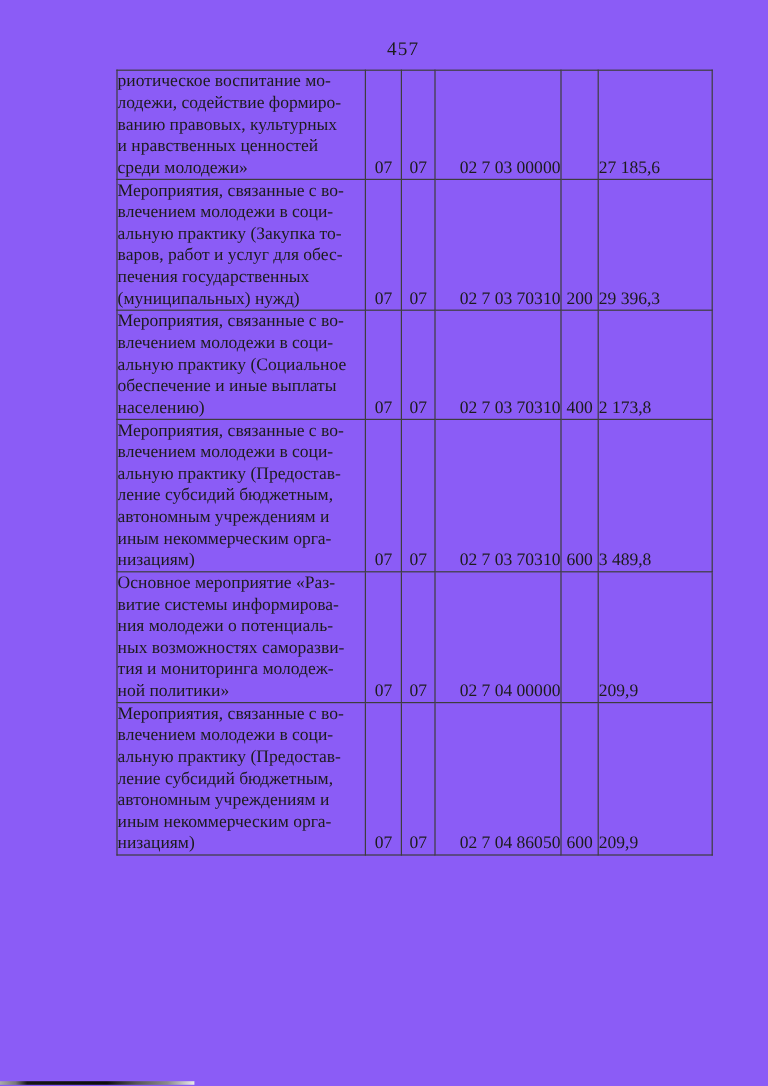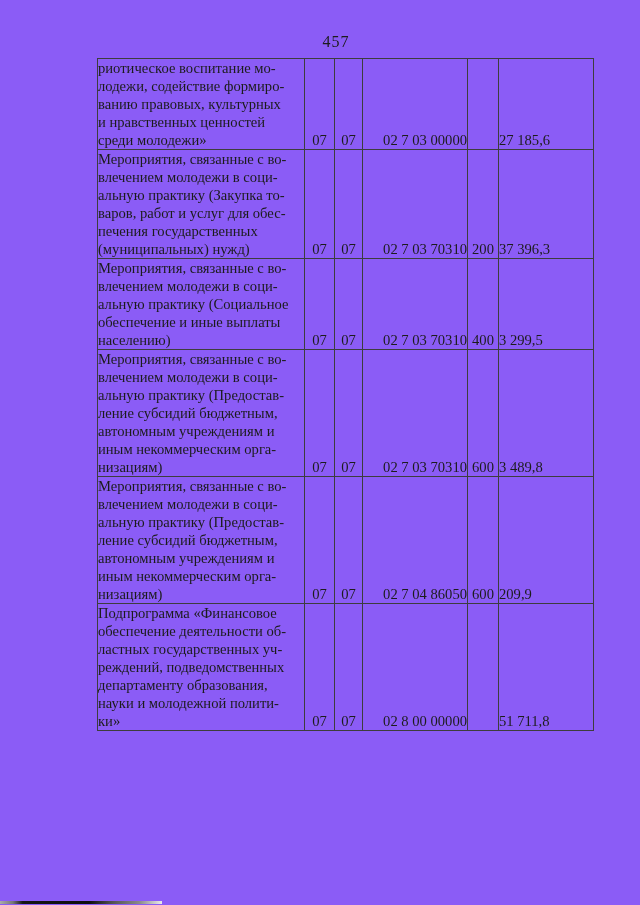--- a/index.html
+++ b/index.html
@@ -85,74 +85,73 @@
         <td class="c-name">Мероприятия, связанные с во-
 влечением молодежи в соци-
 альную практику (Закупка то-
 варов, работ и услуг для обес-
 печения государственных
 (муниципальных) нужд)</td>
         <td class="c-rz">07</td>
         <td class="c-pr">07</td>
         <td class="c-code">02 7 03 70310</td>
         <td class="c-vr">200</td>
-        <td class="c-sum">37 396,3</td>
+        <td class="c-sum">29 396,3</td>
       </tr>
       <tr class="r-3">
         <td class="c-name">Мероприятия, связанные с во-
 влечением молодежи в соци-
 альную практику (Социальное
 обеспечение и иные выплаты
 населению)</td>
         <td class="c-rz">07</td>
         <td class="c-pr">07</td>
         <td class="c-code">02 7 03 70310</td>
         <td class="c-vr">400</td>
-        <td class="c-sum">3 299,5</td>
+        <td class="c-sum">2 173,8</td>
       </tr>
       <tr class="r-4">
         <td class="c-name">Мероприятия, связанные с во-
 влечением молодежи в соци-
 альную практику (Предостав-
 ление субсидий бюджетным,
 автономным учреждениям и
 иным некоммерческим орга-
 низациям)</td>
         <td class="c-rz">07</td>
         <td class="c-pr">07</td>
         <td class="c-code">02 7 03 70310</td>
         <td class="c-vr">600</td>
         <td class="c-sum">3 489,8</td>
       </tr>
+      <tr class="r-5">
+        <td class="c-name">Основное мероприятие «Раз-
+витие системы информирова-
+ния молодежи о потенциаль-
+ных возможностях саморазви-
+тия и мониторинга молодеж-
+ной политики»</td>
+        <td class="c-rz">07</td>
+        <td class="c-pr">07</td>
+        <td class="c-code">02 7 04 00000</td>
+        <td class="c-vr"></td>
+        <td class="c-sum">209,9</td>
+      </tr>
       <tr class="r-6">
         <td class="c-name">Мероприятия, связанные с во-
 влечением молодежи в соци-
 альную практику (Предостав-
 ление субсидий бюджетным,
 автономным учреждениям и
 иным некоммерческим орга-
 низациям)</td>
         <td class="c-rz">07</td>
         <td class="c-pr">07</td>
         <td class="c-code">02 7 04 86050</td>
         <td class="c-vr">600</td>
         <td class="c-sum">209,9</td>
       </tr>
-      <tr class="r-7">
-        <td class="c-name">Подпрограмма «Финансовое
-обеспечение деятельности об-
-ластных государственных уч-
-реждений, подведомственных
-департаменту образования,
-науки и молодежной полити-
-ки»</td>
-        <td class="c-rz">07</td>
-        <td class="c-pr">07</td>
-        <td class="c-code">02 8 00 00000</td>
-        <td class="c-vr"></td>
-        <td class="c-sum">51 711,8</td>
-      </tr>
     </tbody>
   </table>
 
   <div class="scan-line"></div>
 
 </div>
 
 </body></html>

